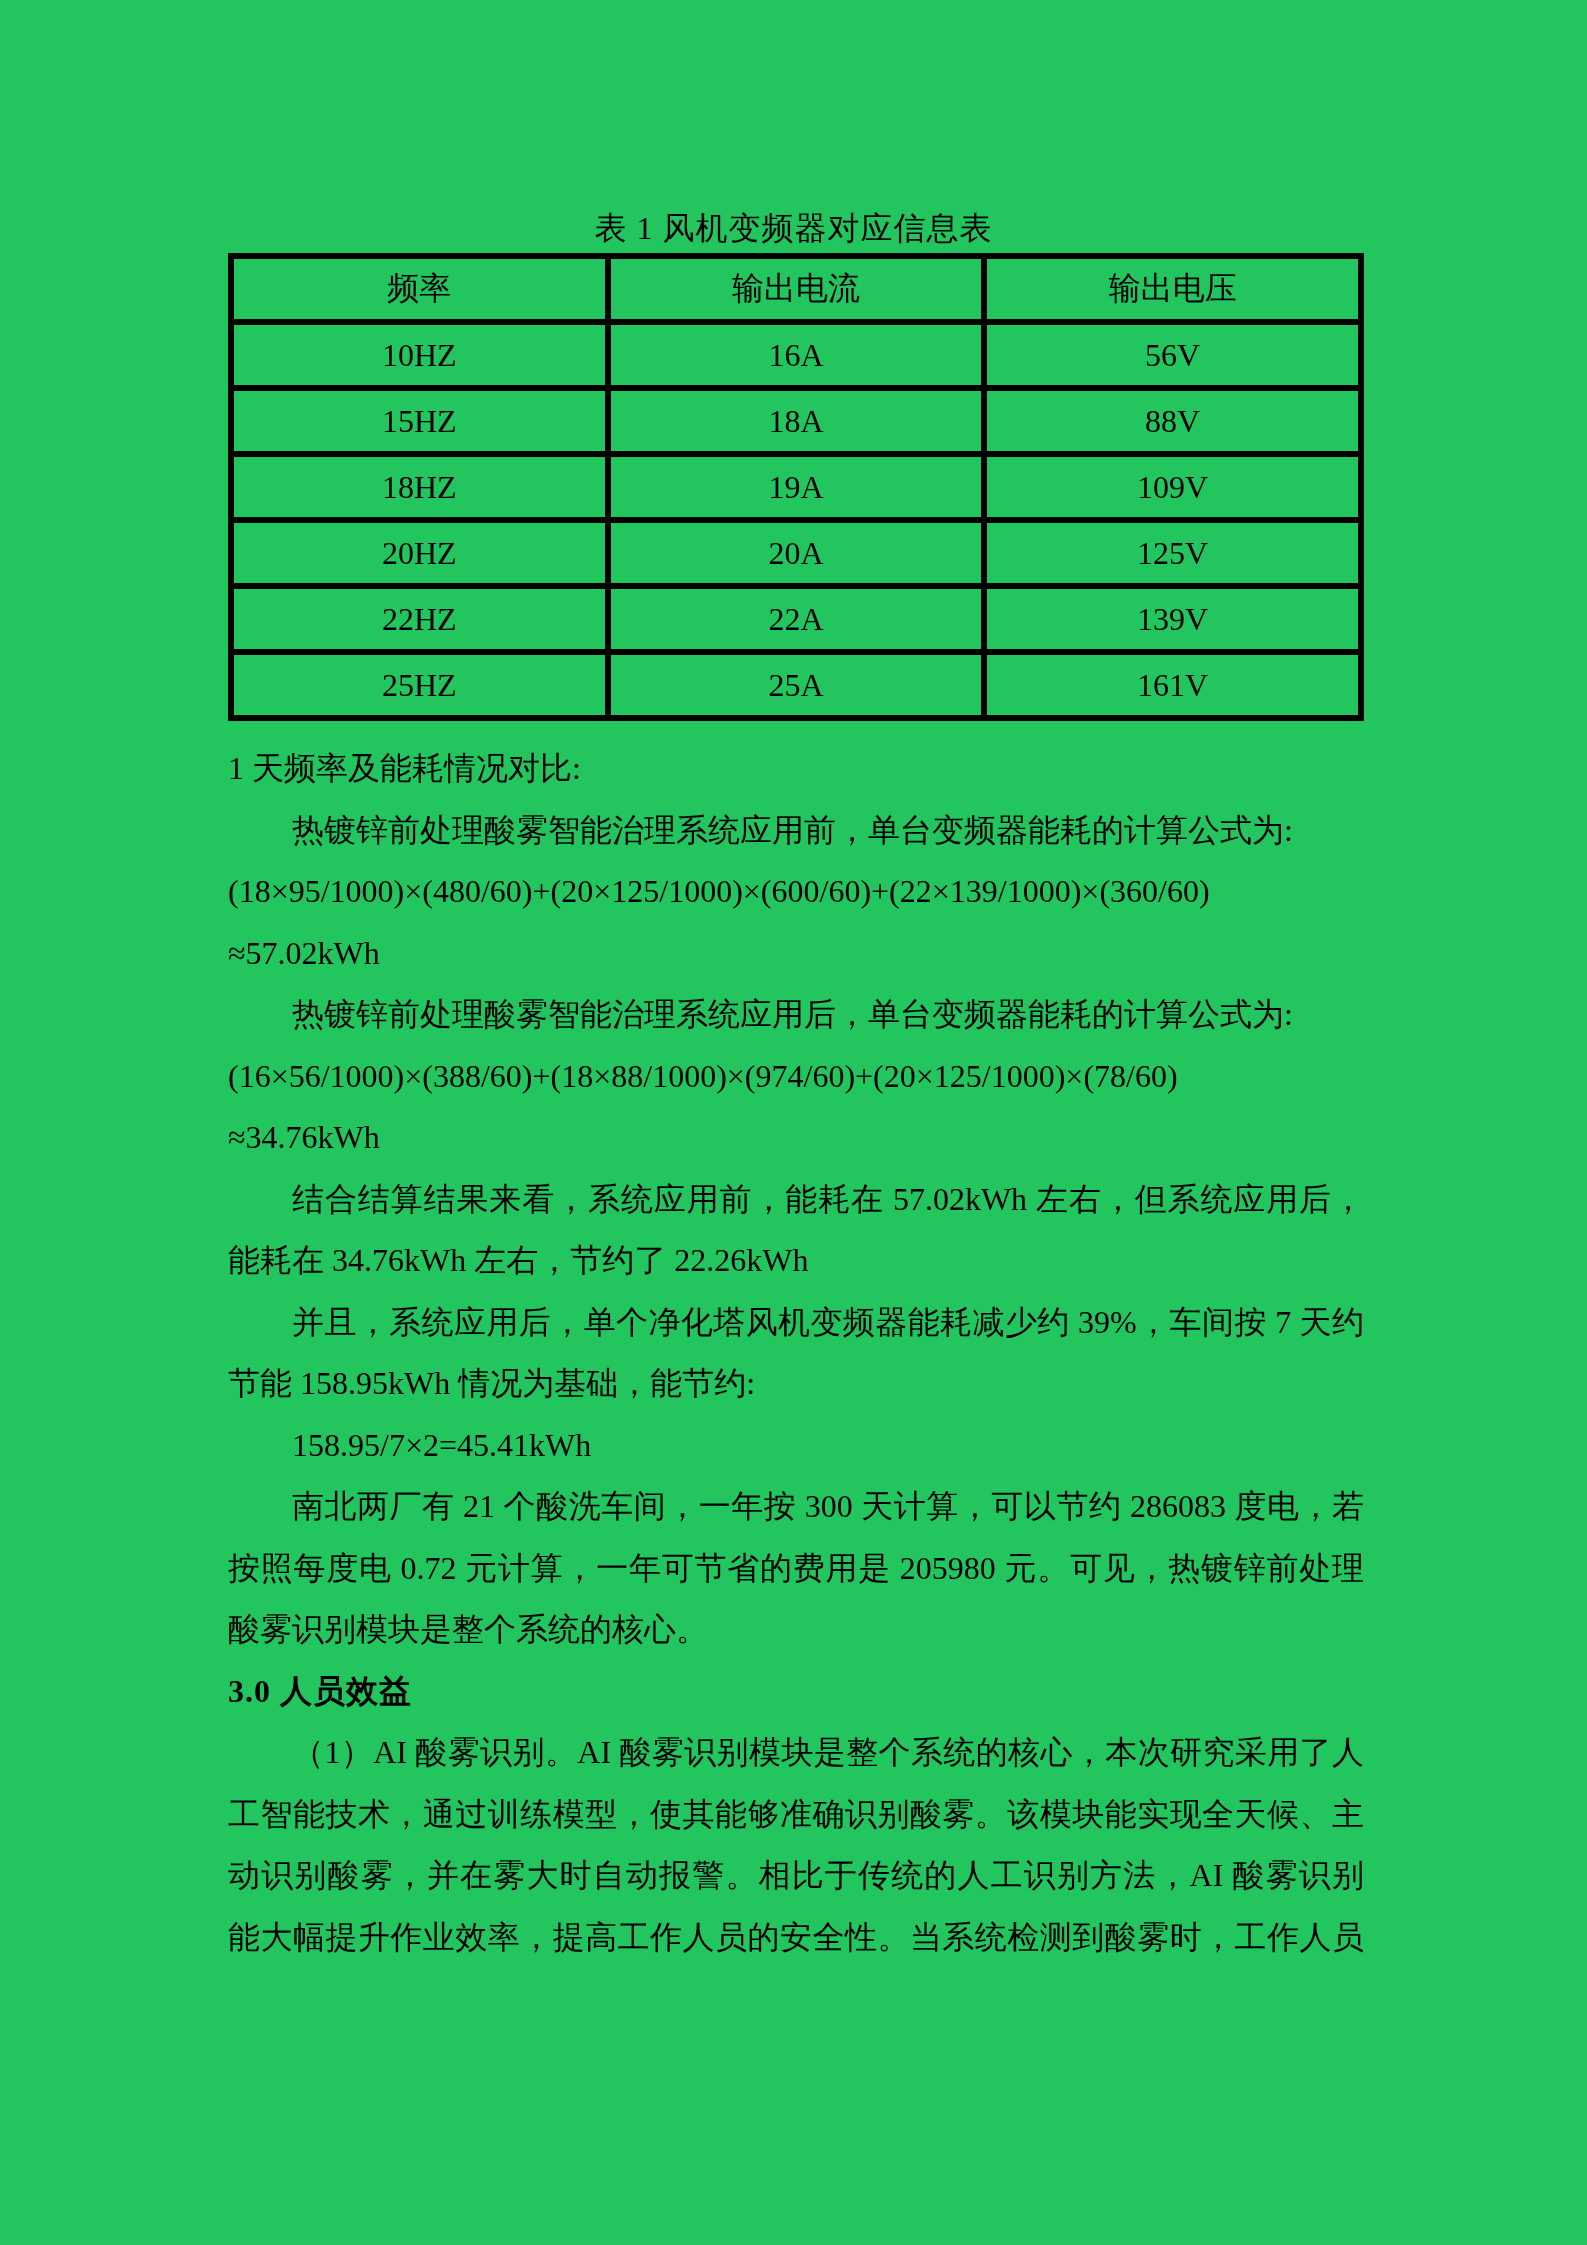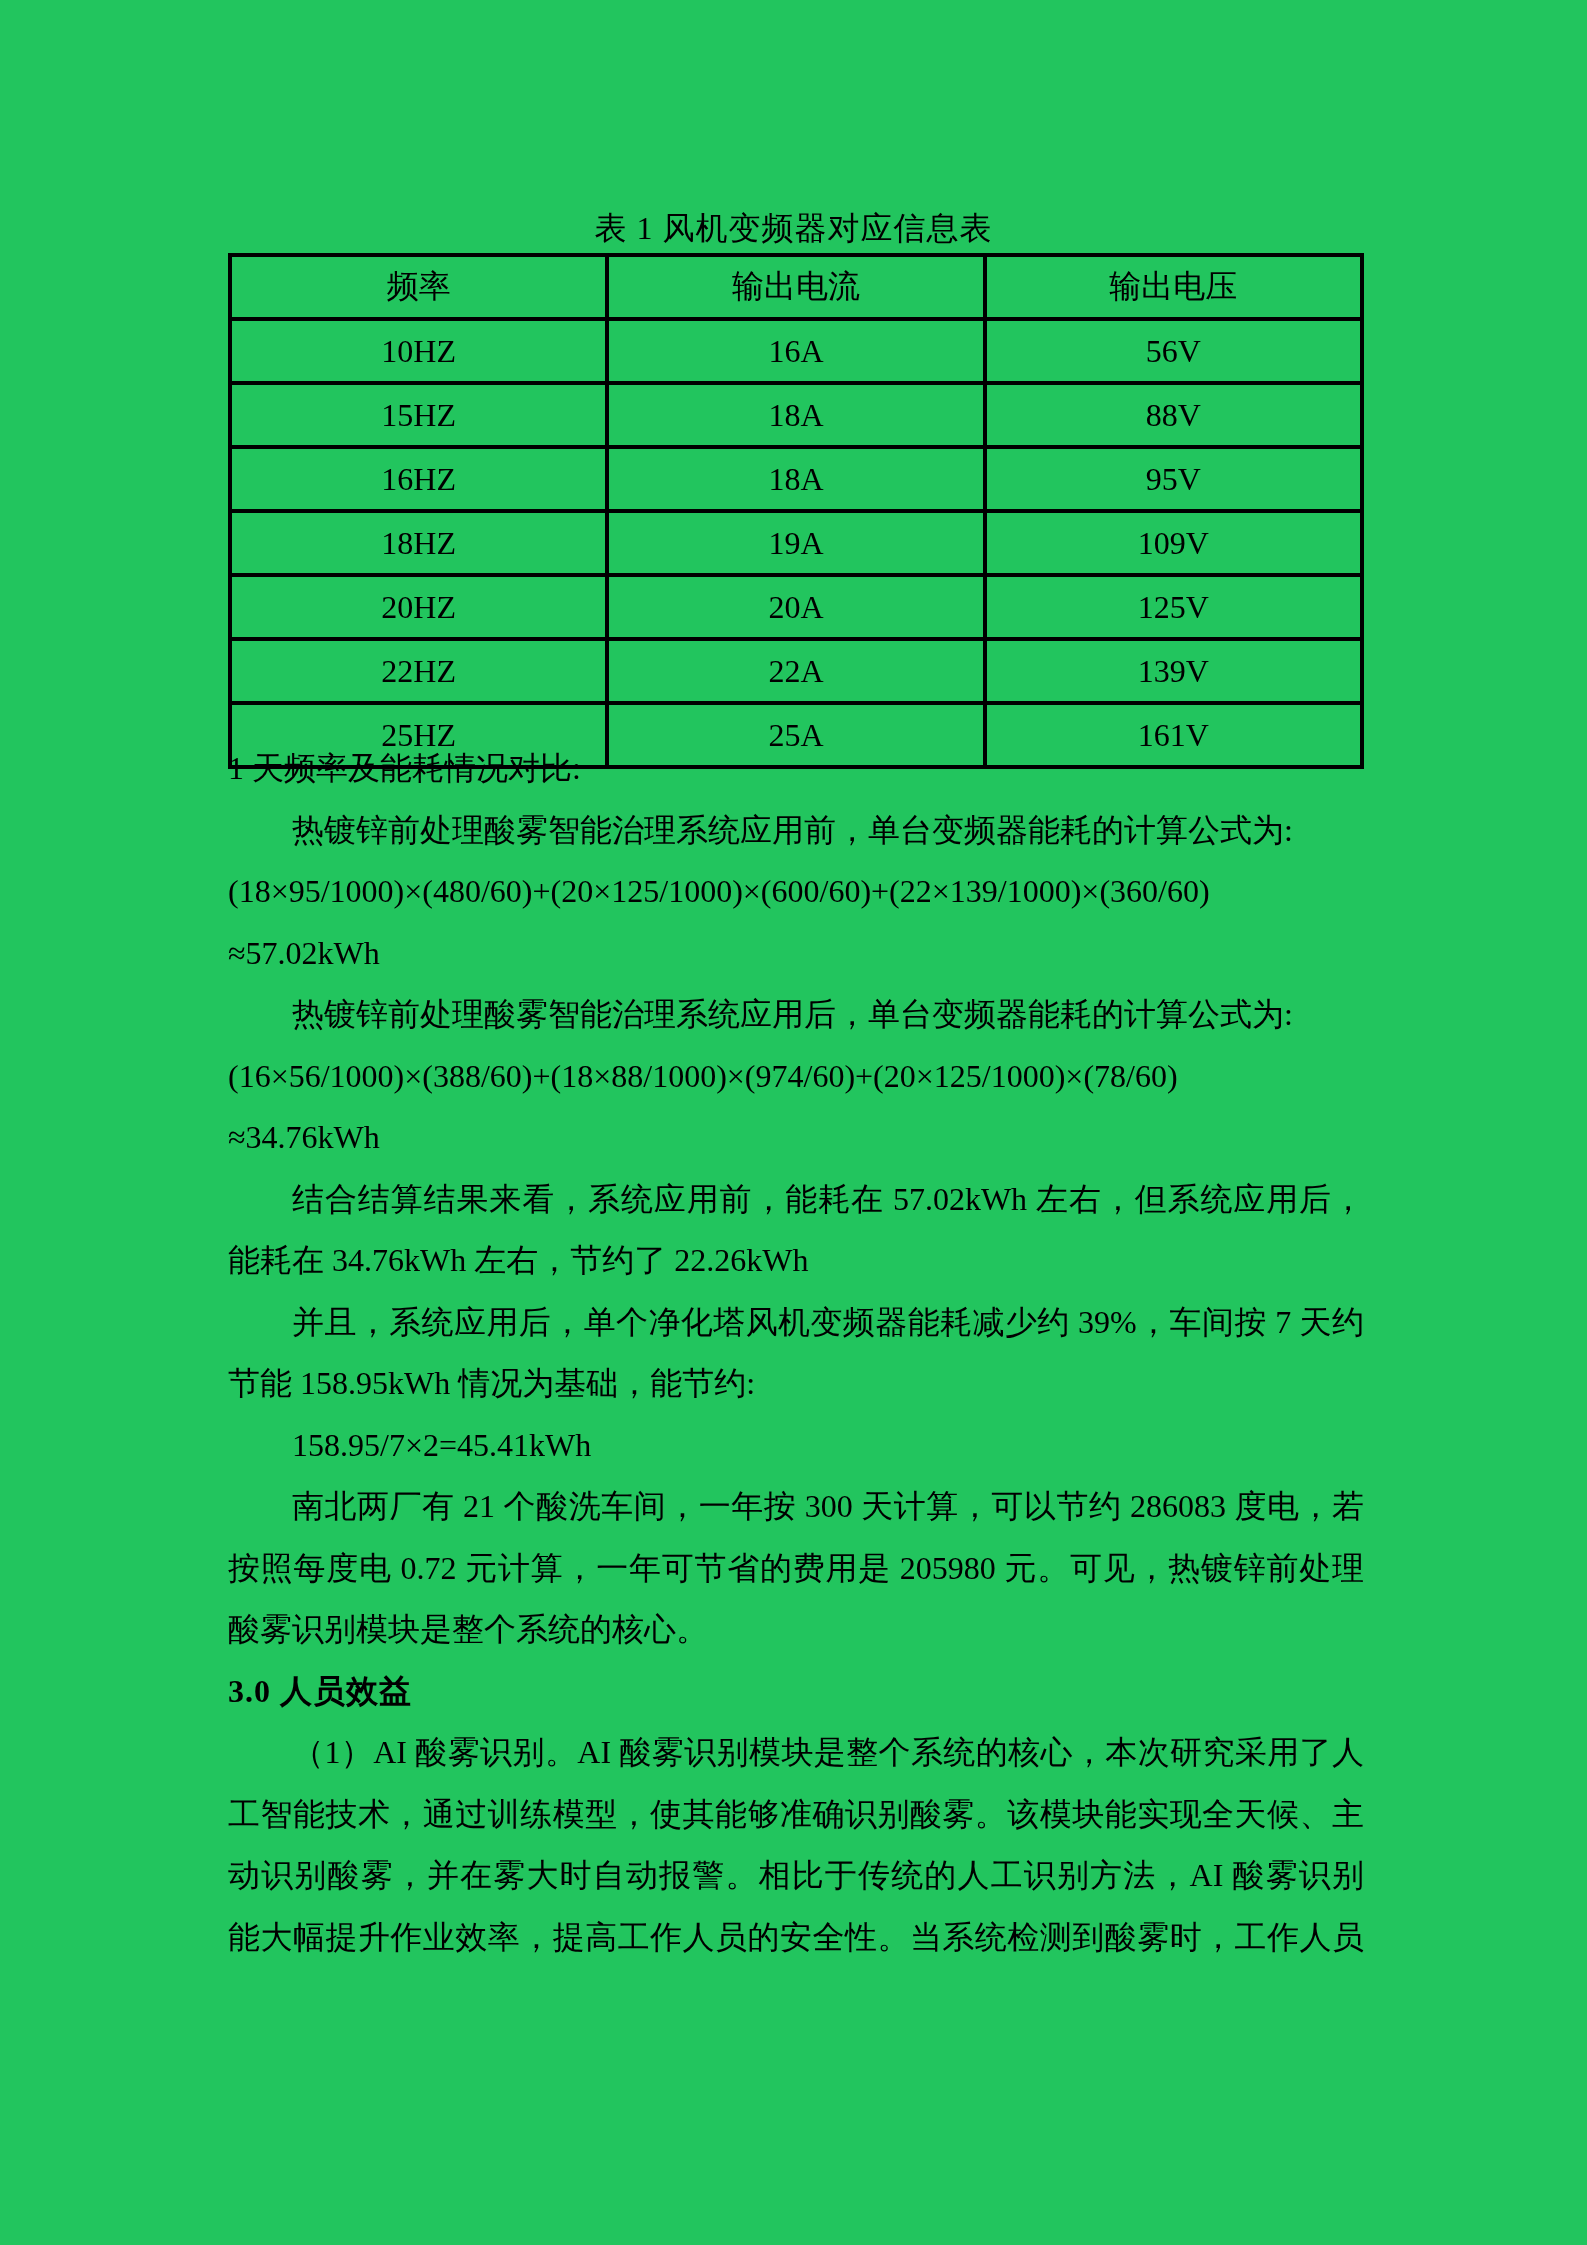--- a/index.html
+++ b/index.html
@@ -31,21 +31,21 @@
   table.info-table {
     position: absolute;
     left: 228px;
     top: 253px;
     width: 1136px;
     border-collapse: collapse;
     table-layout: fixed;
   }
   table.info-table th,
   table.info-table td {
-    border: 4px solid #000000;
+    border: 6px solid #000000;
     height: 60px;
     padding: 0;
     text-align: center;
     vertical-align: middle;
     font-weight: normal;
     font-size: 32px;
     white-space: pre;
   }
   .body-text {
     position: absolute;
@@ -94,25 +94,20 @@
           <td>10HZ</td>
           <td>16A</td>
           <td>56V</td>
         </tr>
         <tr>
           <td>15HZ</td>
           <td>18A</td>
           <td>88V</td>
         </tr>
         <tr>
-          <td>16HZ</td>
-          <td>18A</td>
-          <td>95V</td>
-        </tr>
-        <tr>
           <td>18HZ</td>
           <td>19A</td>
           <td>109V</td>
         </tr>
         <tr>
           <td>20HZ</td>
           <td>20A</td>
           <td>125V</td>
         </tr>
         <tr>

